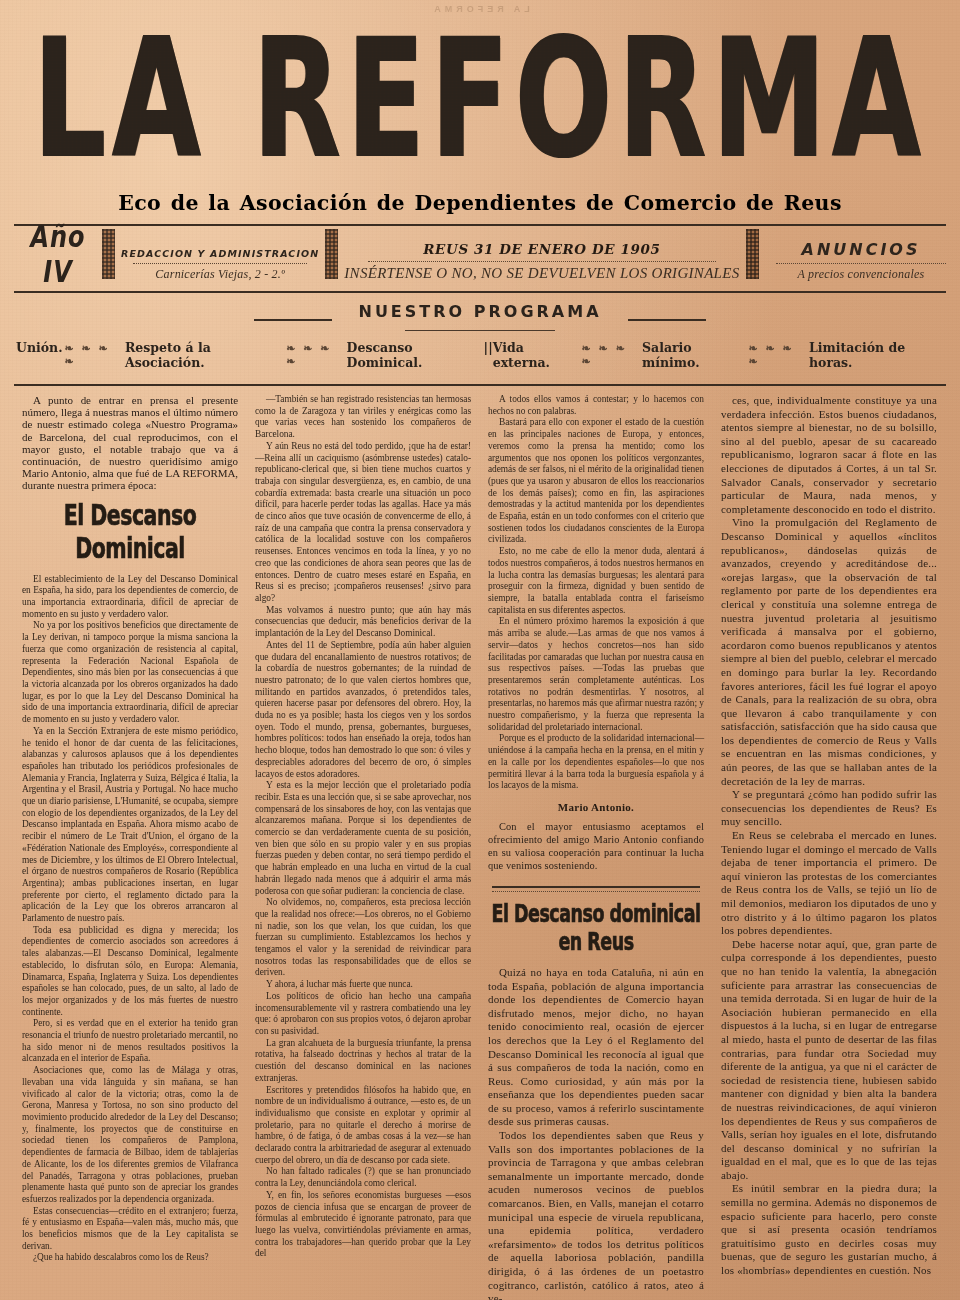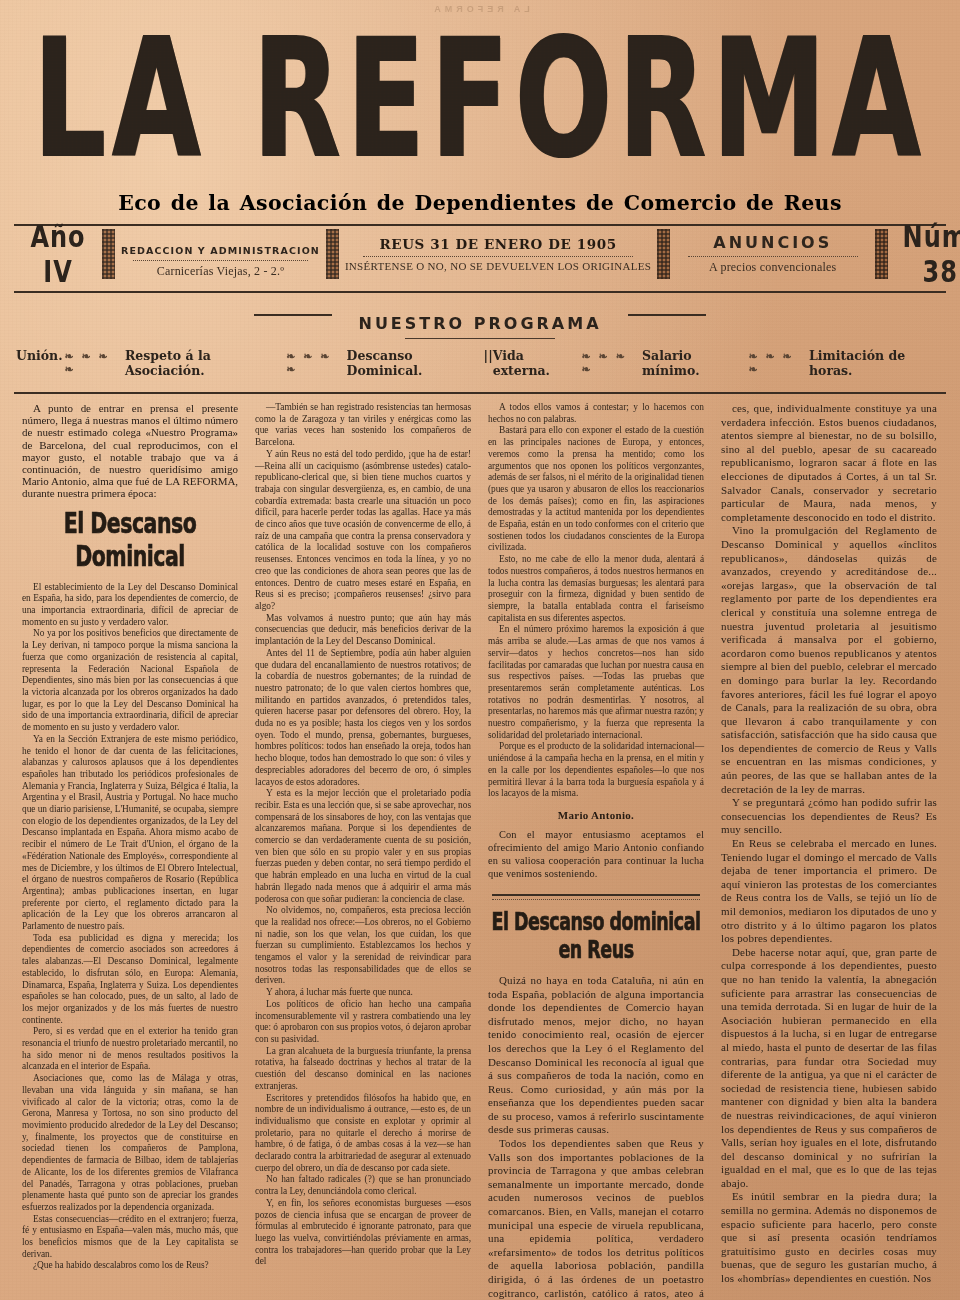--- a/index.html
+++ b/index.html
@@ -58,21 +58,21 @@
     font-weight:bold;
     font-size:20.5px;
     letter-spacing:.4px;
     color:#000000;
     word-spacing:2px;
   }
 
   .rule-thick{border-top:2.5px solid #3a2d22;margin:9px 0 0;}
 
   
-  .infobar{display:flex;align-items:center;height:56px;}
+  .infobar{display:flex;align-items:flex-end;height:56px;font-style:italic;}
   .infocell{display:flex;flex-direction:column;justify-content:center;align-items:center;text-align:center;padding:0 6px;box-sizing:border-box;}
   .orn{
     width:13px;flex:0 0 13px;align-self:stretch;margin:3px 0;
     background:
       repeating-linear-gradient(0deg,#4a382a 0 2px,#c49a74 2px 4px),
       repeating-linear-gradient(90deg,#4a382a 0 2px,#c49a74 2px 4px);
     background-blend-mode:multiply;
     opacity:.8;
   }
   .ano,.num{
@@ -86,26 +86,26 @@
   .cell-anun{flex:0 0 205px;}
   .lbl{
     font-family:"DejaVu Sans",sans-serif;font-weight:bold;font-size:9.5px;
     letter-spacing:1.1px;color:#2e251d;white-space:nowrap;
   }
   .lbl-big{font-size:13.5px;letter-spacing:.6px;font-weight:bold;font-family:"DejaVu Serif",serif;}
   .dots{
     border-top:1.5px dotted #5a4534;width:88%;margin:4px auto 3px;
   }
   .sml{font-size:12px;color:#3a2d22;letter-spacing:.2px;white-space:nowrap;}
-  .sml-caps{font-size:11px;letter-spacing:.3px;color:#3a2d22;white-space:nowrap;}
+  .sml-caps{font-size:15px;letter-spacing:.3px;color:#3a2d22;white-space:nowrap;}
 
   
   .programa-wrap{text-align:center;padding:9px 0 2px;}
   .programa{
-    display:inline-flex;align-items:flex-start;gap:26px;
+    display:inline-flex;align-items:flex-end;gap:26px;
     font-family:"DejaVu Sans",sans-serif;font-weight:bold;
     font-size:16px;letter-spacing:3px;color:#2b231c;
   }
   .programa .dash{display:inline-block;width:78px;border-top:2px solid #3a2d22;}
   .prog-under{width:150px;border-top:1.5px solid #4a392c;margin:5px auto 0;}
 
   .mottos{
     display:flex;align-items:baseline;justify-content:space-between;
     padding:7px 2px 5px;
     font-family:"DejaVu Serif",serif;font-weight:bold;font-size:12.5px;

